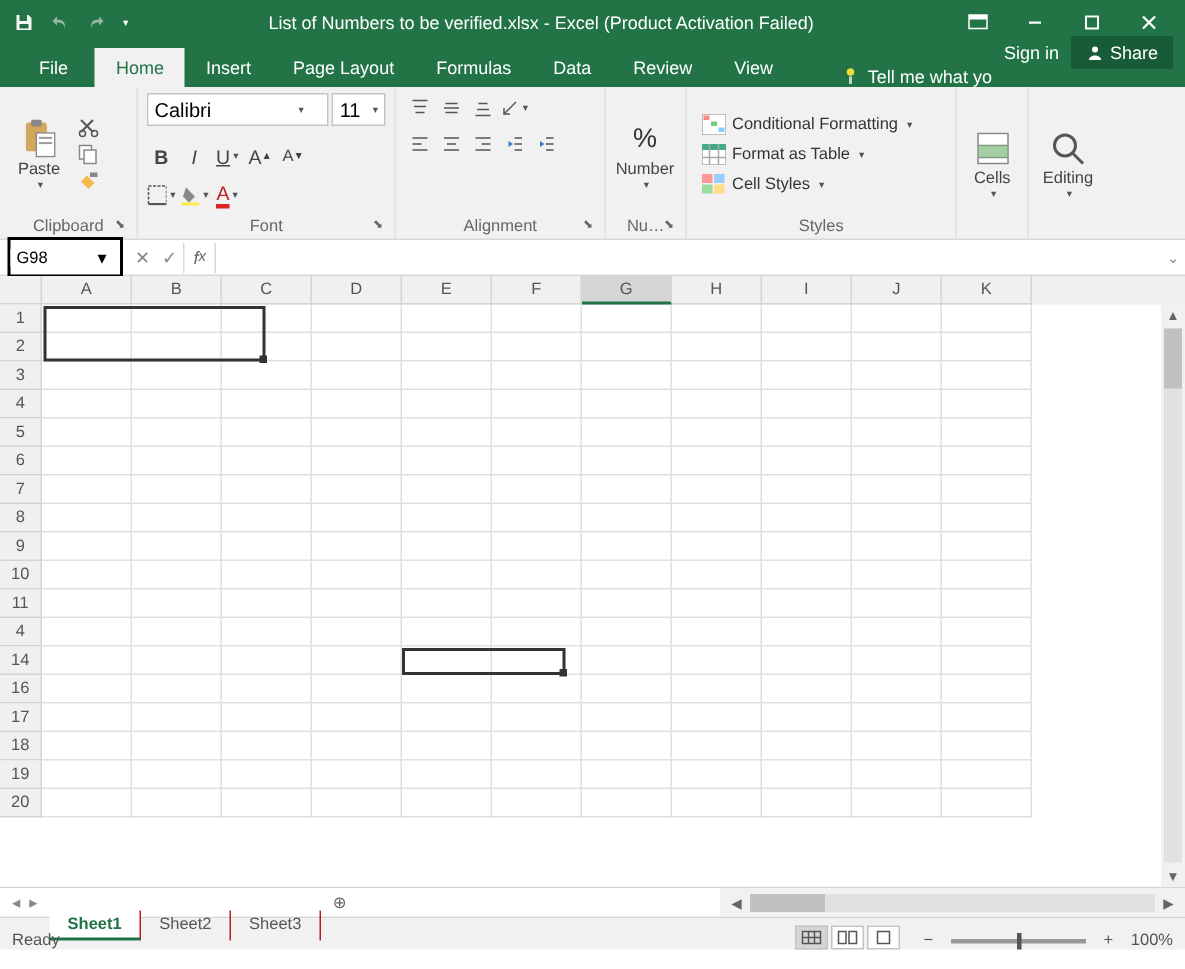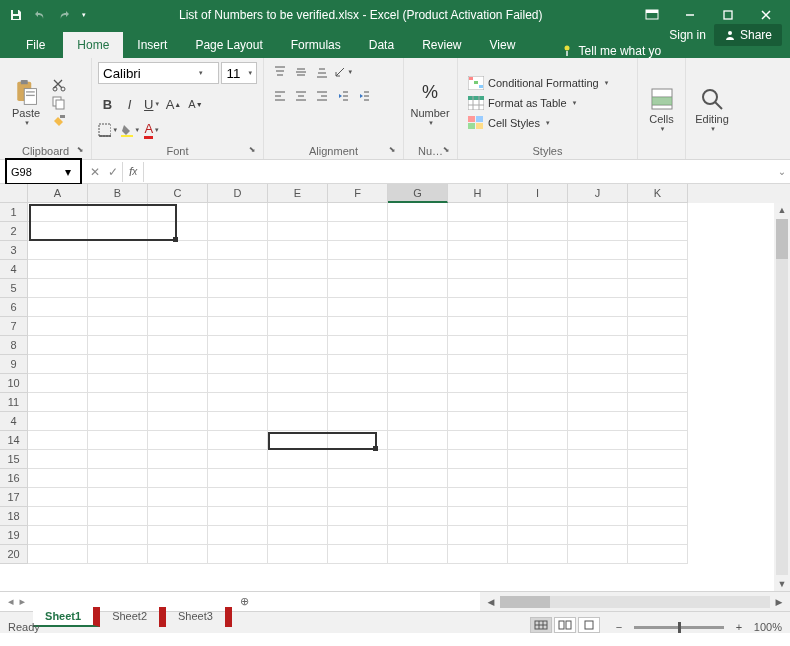--- a/index.html
+++ b/index.html
@@ -67,21 +67,21 @@
 .row { display: flex; height: 19px; }
 .row-h { width: 28px; text-align: center; font-size: 11px; color: #555; background: #f0f0f0; border-right: 1px solid #d4d4d4; border-bottom: 1px solid #d4d4d4; line-height: 19px; }
 .cell { width: 60px; border-right: 1px solid #e0e0e0; border-bottom: 1px solid #e0e0e0; }
 .selection-box { position: absolute; border: 2px solid #333; background: transparent; pointer-events: none; }
 .sel-handle { position: absolute; width: 5px; height: 5px; background: #333; right: -3px; bottom: -3px; }
 
 
 .sheet-scroll-area { height: 20px; display:flex; }
 .sheet-bar { width: 480px; display: flex; align-items: center; border-top: 1px solid #d4d4d4; background: #fff; font-size: 11px; }
 .sheet-nav { display: flex; gap: 6px; padding: 0 8px; color: #888; }
-.sheet-tab { padding: 3px 12px; border-right: 7px solid #b91c1c; cursor: pointer; color: #555; margin-top: 30px; }
+.sheet-tab { padding: 3px 12px; border-right: 1px solid #b91c1c; cursor: pointer; color: #555; margin-top: 30px; }
 .sheet-tab.active { background: #fff; color: #217346; font-weight: 600; border-bottom: 2px solid #217346; }
 .sheet-add { padding: 0 8px; color: #666; }
 .hscroll { flex: 1; border-top: 1px solid #d4d4d4; background: #f1f1f1; display: flex; align-items: center; padding: 0 4px; }
 .hscroll .arrow { width: 14px; text-align: center; color: #666; font-size: 9px; }
 .hscroll .track { flex: 1; height: 12px; background: #e1e1e1; position: relative; margin: 0 2px; }
 .hscroll .thumb { position: absolute; left: 0; width: 50px; height: 12px; background: #c1c1c1; }
 
 .vscroll { position: absolute; right: 0; top: 19px; bottom: 0; width: 16px; background: #f1f1f1; display: flex; flex-direction: column; }
 .vscroll .arrow { height: 14px; text-align: center; color: #666; font-size: 9px; line-height: 14px;}
 .vscroll .track { flex: 1; position: relative; margin: 2px; background: #e1e1e1; }
@@ -627,34 +627,20 @@
         <div class="cell"></div>
         <div class="cell"></div>
         <div class="cell"></div>
         <div class="cell"></div>
         <div class="cell"></div>
         <div class="cell"></div>
         <div class="cell"></div>
         <div class="cell"></div>
       </div>
       <div class="row">
-        <div class="row-h">15</div>
-        <div class="cell"></div>
-        <div class="cell"></div>
-        <div class="cell"></div>
-        <div class="cell"></div>
-        <div class="cell"></div>
-        <div class="cell"></div>
-        <div class="cell"></div>
-        <div class="cell"></div>
-        <div class="cell"></div>
-        <div class="cell"></div>
-        <div class="cell"></div>
-      </div>
-      <div class="row">
         <div class="row-h">16</div>
         <div class="cell"></div>
         <div class="cell"></div>
         <div class="cell"></div>
         <div class="cell"></div>
         <div class="cell"></div>
         <div class="cell"></div>
         <div class="cell"></div>
         <div class="cell"></div>
         <div class="cell"></div>

